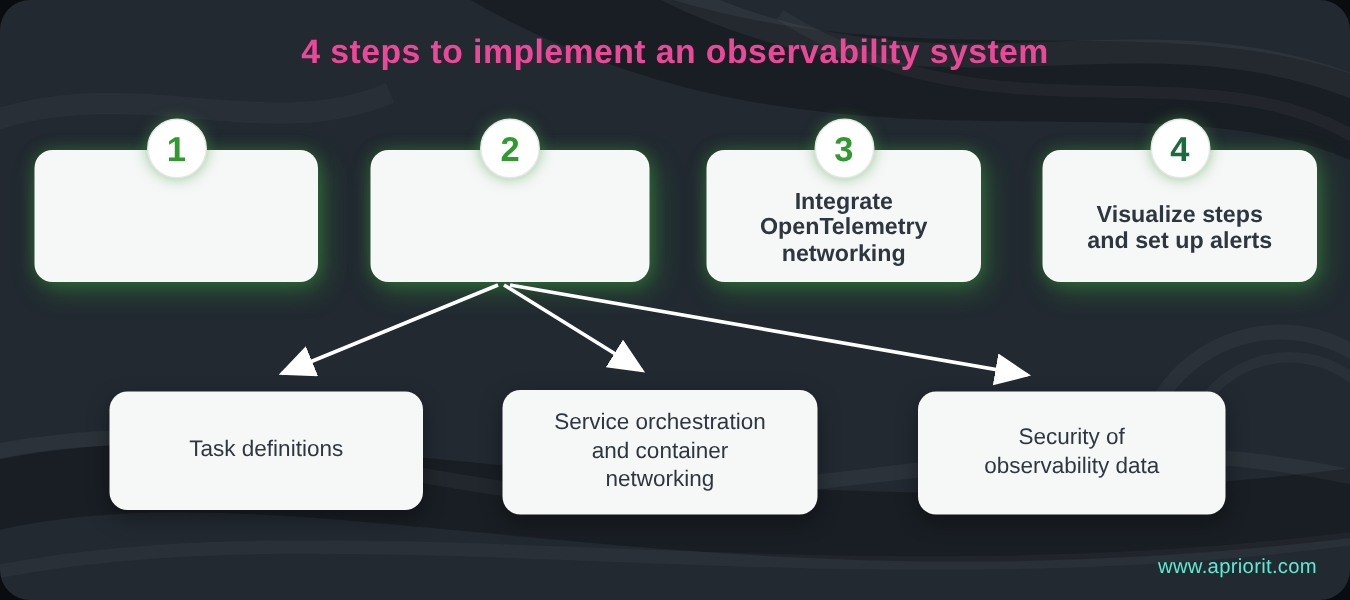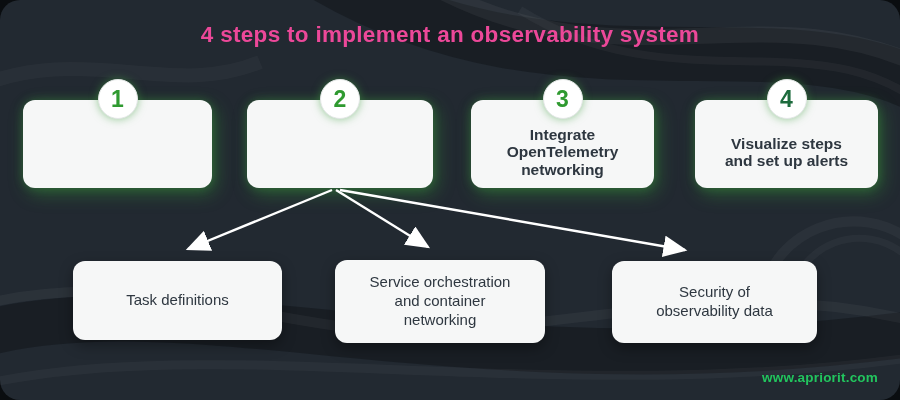--- a/index.html
+++ b/index.html
@@ -94,23 +94,23 @@
     white-space: pre-line;
   }
   .sub1 { left: 73px;  top: 261px; width: 209px; height: 79px; }
   .sub2 { left: 335px; top: 260px; width: 210px; height: 83px; }
   .sub3 { left: 600px; top: 261px; width: 205px; height: 82px; margin-left: 12px; }
   .arrows { position: absolute; inset: 0; pointer-events: none; }
   .footer {
     position: absolute;
     top: 370px;
     right: 22px;
-    color: #22c55e;
+    color: #5eead4;
     font-size: 13.5px;
-    font-weight: 700;
+    font-weight: 400;
     letter-spacing: 0.2px;
   }
 </style>
 </head>
 <body>
 
 <div class="panel">
 
   <svg class="waves" width="900" height="400" viewBox="0 0 900 400" xmlns="http://www.w3.org/2000/svg" aria-hidden="true">
     <path d="M300,-40 C560,130 800,-10 960,110" fill="none" stroke="rgba(8,12,14,0.35)" stroke-width="54"></path>

